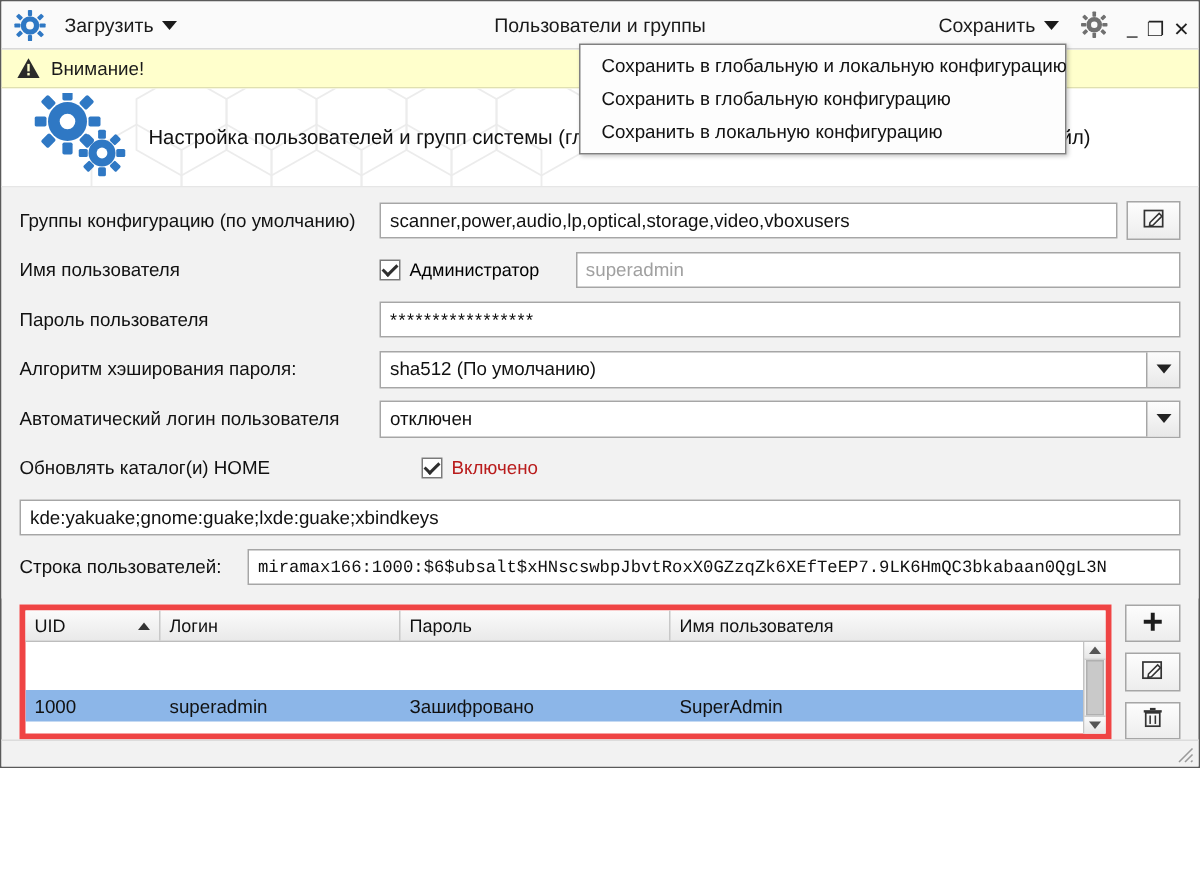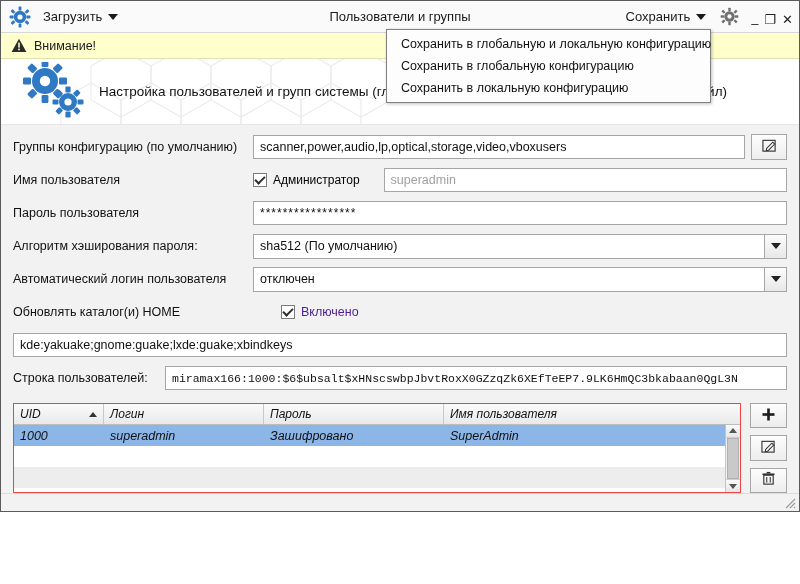--- a/index.html
+++ b/index.html
@@ -201,42 +201,41 @@
     content: "";
     width: 8px; height: 4px;
     border-left: 2px solid #2f2f2f;
     border-bottom: 2px solid #2f2f2f;
     transform: rotate(-45deg);
     position: relative;
     top: -1px;
   }
   .chk-wrap {
     display: flex; align-items: center; gap: 6px;
-    font-size: 12.5px; color: #4c1d95; padding-left: 28px;
+    font-size: 12.5px; color: #b91c1c; padding-left: 28px;
   }
   .chk-inline {
     display: flex; align-items: center; gap: 6px;
     margin-right: 24px;
     flex: none;
   }
   
   .tablearea {
     display: flex;
     padding: 4px 12px 0 12px;
     flex: 1;
     min-height: 0;
   }
   .tablebox {
     flex: 1;
-    border: 1px solid #ef4444;
+    border: 4px solid #ef4444;
     background: #ffffff;
     display: flex;
     flex-direction: column;
     min-width: 0;
-    font-style: italic;
   }
   .thead {
     display: flex;
     height: 21px;
     background: linear-gradient(#fbfbfb,#e9e9e9);
     border-bottom: 1px solid #bdbdbd;
     flex: none;
   }
   .th {
     font-size: 12px;
@@ -252,21 +251,21 @@
   .th.c2 { width: 180px; }
   .th.c3 { flex: 1; border-right: none; }
   .sort-asc {
     margin-left: auto;
     width: 0; height: 0;
     border-left: 4px solid transparent;
     border-right: 4px solid transparent;
     border-bottom: 5px solid #333;
   }
   .tbody { flex: 1; position: relative; overflow: hidden; }
-  .trow { display: flex; height: 21px; font-size: 12.5px; color: #111; }
+  .trow { display: flex; height: 21px; font-size: 12.5px; color: #111; margin-top: 32px; }
   .trow.sel { background: #8cb6e8; }
   .trow.alt { background: #ededed; }
   .td { padding: 2px 6px; display: flex; align-items: center; overflow: hidden; white-space: nowrap; }
   .td.c0 { width: 90px; }
   .td.c1 { width: 160px; }
   .td.c2 { width: 180px; }
   .td.c3 { flex: 1; }
   .vscroll {
     width: 15px;
     border-left: 1px solid #c4c4c4;

